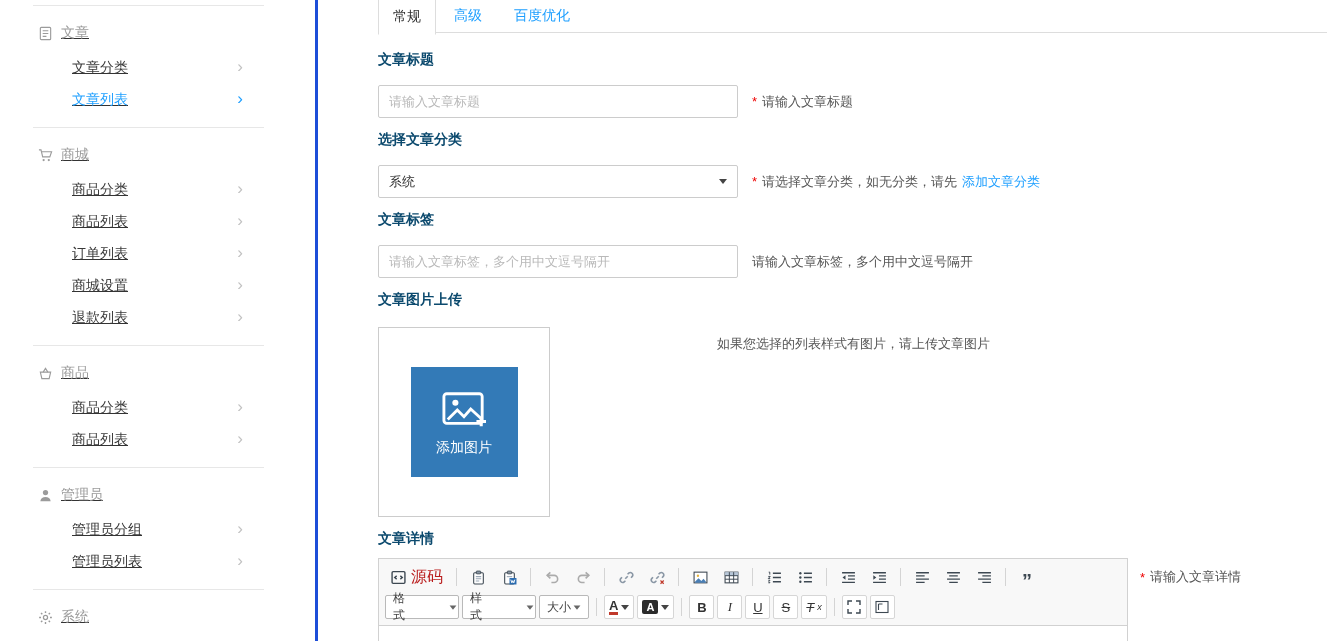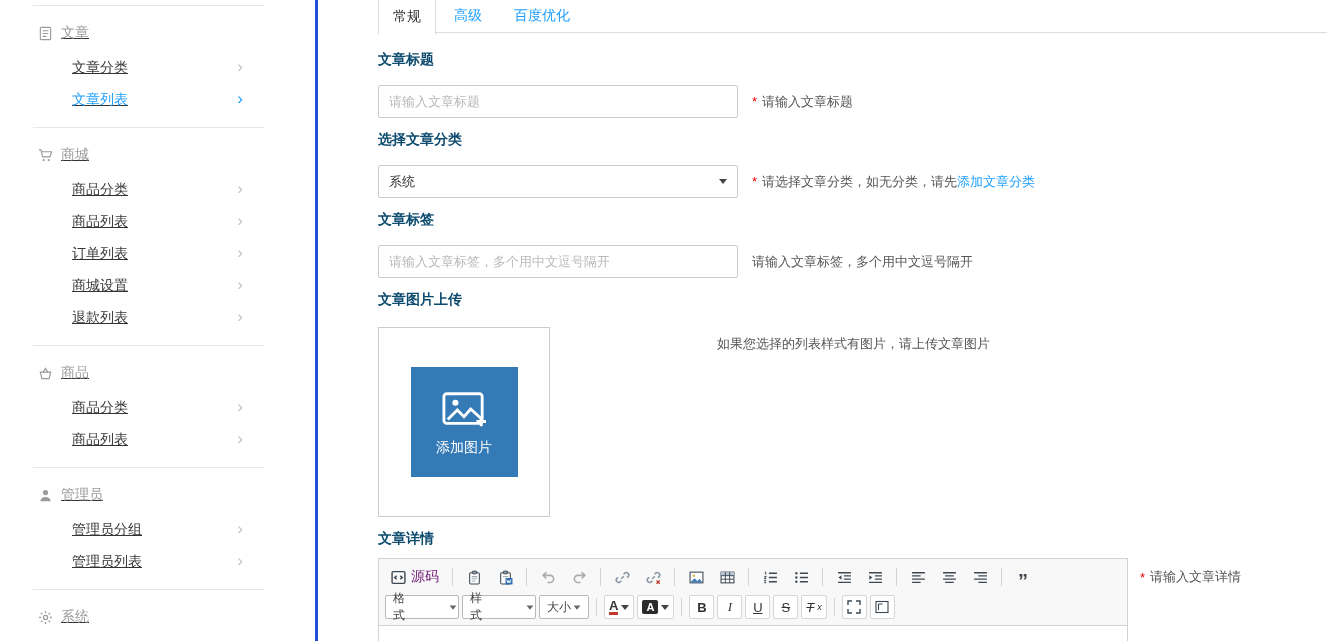--- a/index.html
+++ b/index.html
@@ -30,38 +30,38 @@
   .flabel.mb-md { margin-bottom:12px; }
   .frow { display:flex; align-items:center; }
   .frow.top { align-items:flex-start; }
   .finput { width:360px; height:33px; border:1px solid #ccc; border-radius:2px; padding:0 10px; font-size:13px; color:#333; background:#fff; outline:none; }
   .finput::placeholder { color:#b9b9b9; }
   .fselect { width:360px; height:33px; border:1px solid #ccc; border-radius:2px; padding:0 10px; font-size:13px; color:#333; background:#fff;
              display:flex; align-items:center; justify-content:space-between; cursor:pointer; }
   .tri-down { width:0; height:0; border-left:4px solid transparent; border-right:4px solid transparent; border-top:5px solid #444; }
   .fhelp { margin-left:14px; font-size:13px; color:#565656; display:flex; align-items:center; white-space:nowrap; }
   .fhelp .req { color:#ee0000; margin-right:5px; font-size:13px; }
-  .fhelp a, .flink { color:#1e9fff; text-decoration:none; cursor:pointer;text-align:right; }
+  .fhelp a, .flink { color:#1e9fff; text-decoration:none; margin-left:5px; cursor:pointer;text-align:right; }
   .fhelp.at-col { margin-left:167px; margin-top:8px; }
   .fhelp.ed-col { margin-left:12px; margin-top:10px; }
 
   
   .upload-box { width:172px; height:190px; border:1px solid #ccc; display:flex; align-items:center; justify-content:center; background:#fff; }
   .add-image-btn { width:107px; height:110px; background:#337ab7; color:#fff; display:flex; flex-direction:column; align-items:center; justify-content:center; gap:8px; cursor:pointer; }
   .add-image-btn svg { width:52px; height:44px; display:block; }
   .add-image-btn .cap { font-size:14px; }
 
   
   .editor { width:750px; border:1px solid #d1d1d1; background:#fff; }
   .tb { background:#f8f8f8; padding:5px 6px; border-bottom:1px solid #d1d1d1; }
   .tb-row { display:flex; align-items:center; gap:3px; height:26px; }
   .tb-row + .tb-row { margin-top:4px; }
   .tb-btn { min-width:28px; height:24px; display:flex; align-items:center; justify-content:center; border:none; background:transparent; cursor:pointer; border-radius:2px; padding:0 3px; }
   .tb-btn svg { width:15px; height:15px; display:block; }
-  .tb-btn.wide { gap:5px; padding:0 6px; font-size:14px; color:#701a75; }
+  .tb-btn.wide { gap:5px; padding:0 6px; font-size:16px; color:#b91c1c; }
   .tb-sep { width:1px; height:18px; background:#d4d4d4; margin:0 4px; }
   .tb-quote { font-size:20px; font-weight:bold; color:#3d4852; line-height:10px; padding-top:8px; }
   .tb-select { height:24px; border:1px solid #b9b9b9; background:#fff; border-radius:2px; display:flex; align-items:center; justify-content:space-between; padding:0 7px; font-size:12px; color:#444; cursor:pointer; }
   .tb-select .tri-down { border-top-color:#666; transform:scale(.85); }
   .w74 { width:74px;gap:44px; } .w50 { width:50px; }
   .tb2-btn { height:24px; min-width:25px; border:1px solid #d6d6d6; background:#fff; border-radius:2px; display:flex; align-items:center; justify-content:center; gap:3px; cursor:pointer; padding:0 4px; font-size:13px; color:#333; }
   .colA { font-weight:bold; font-size:13px; color:#333; border-bottom:3px solid #c0392b; line-height:13px; }
   .colBox { background:#2b2b2b; color:#fff; font-weight:bold; font-size:11px; padding:1px 4px; border-radius:2px; }
   .bt-b { font-weight:bold; }
   .bt-i { font-style:italic; font-family:"Liberation Serif",serif; }

